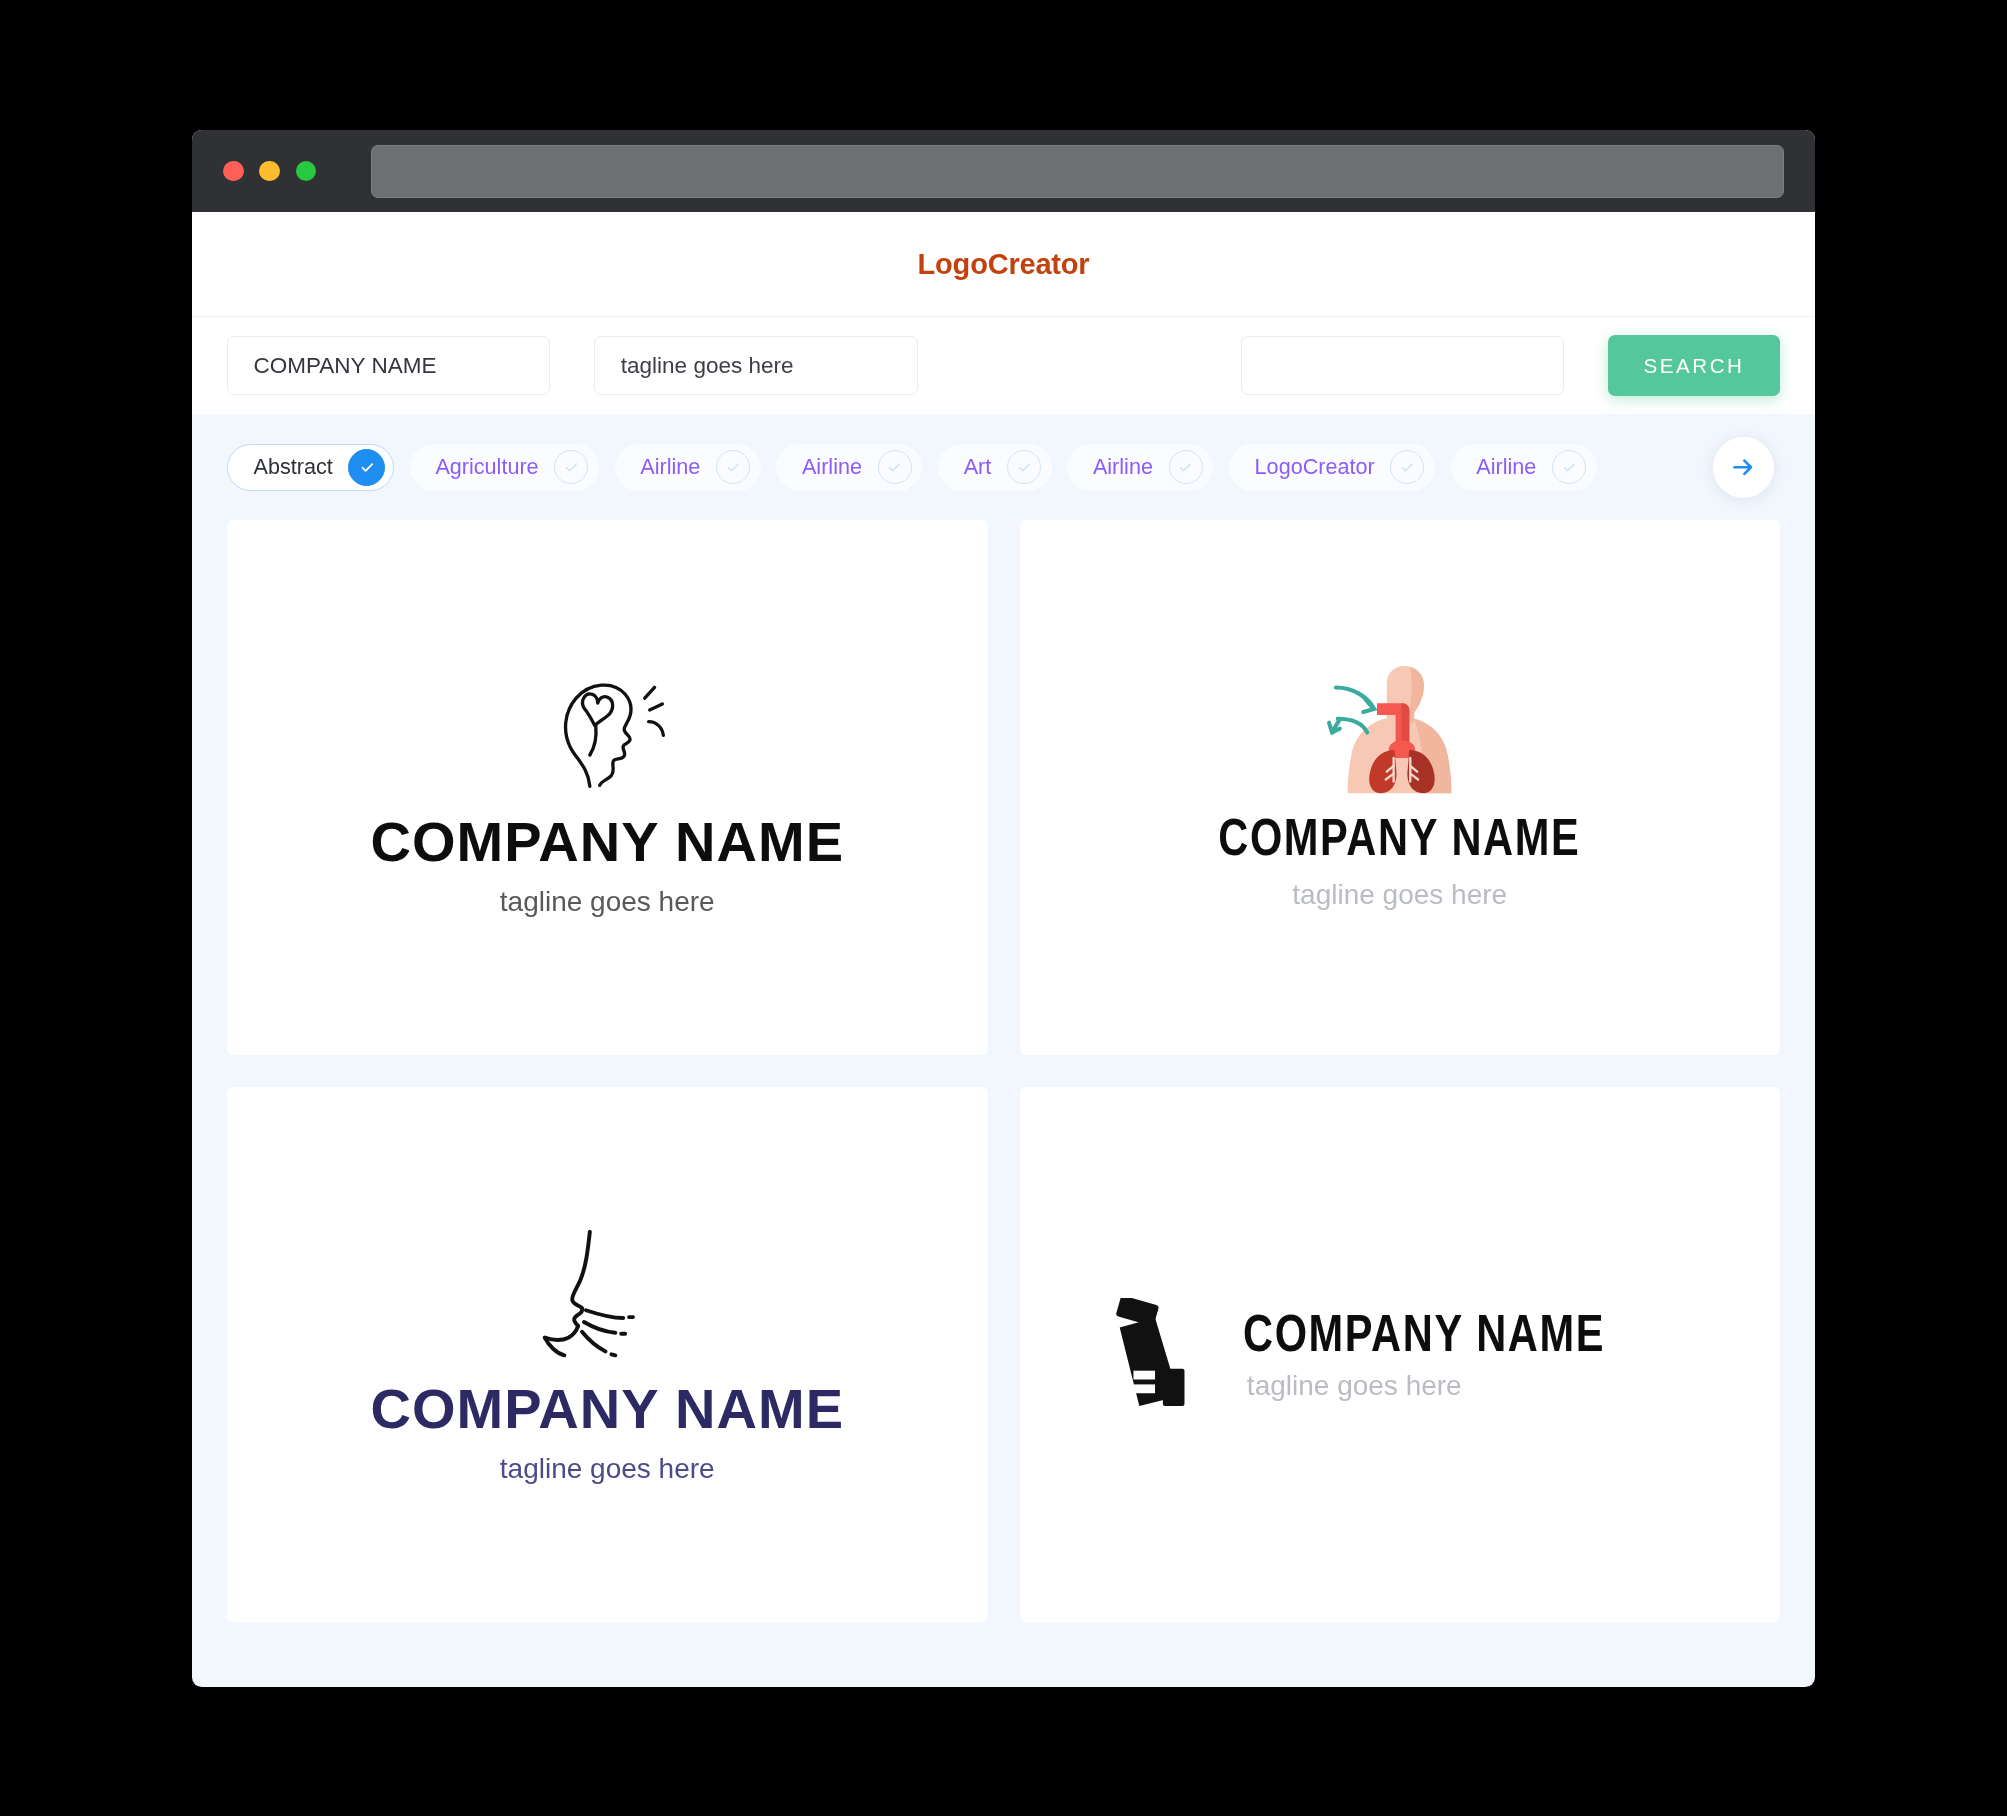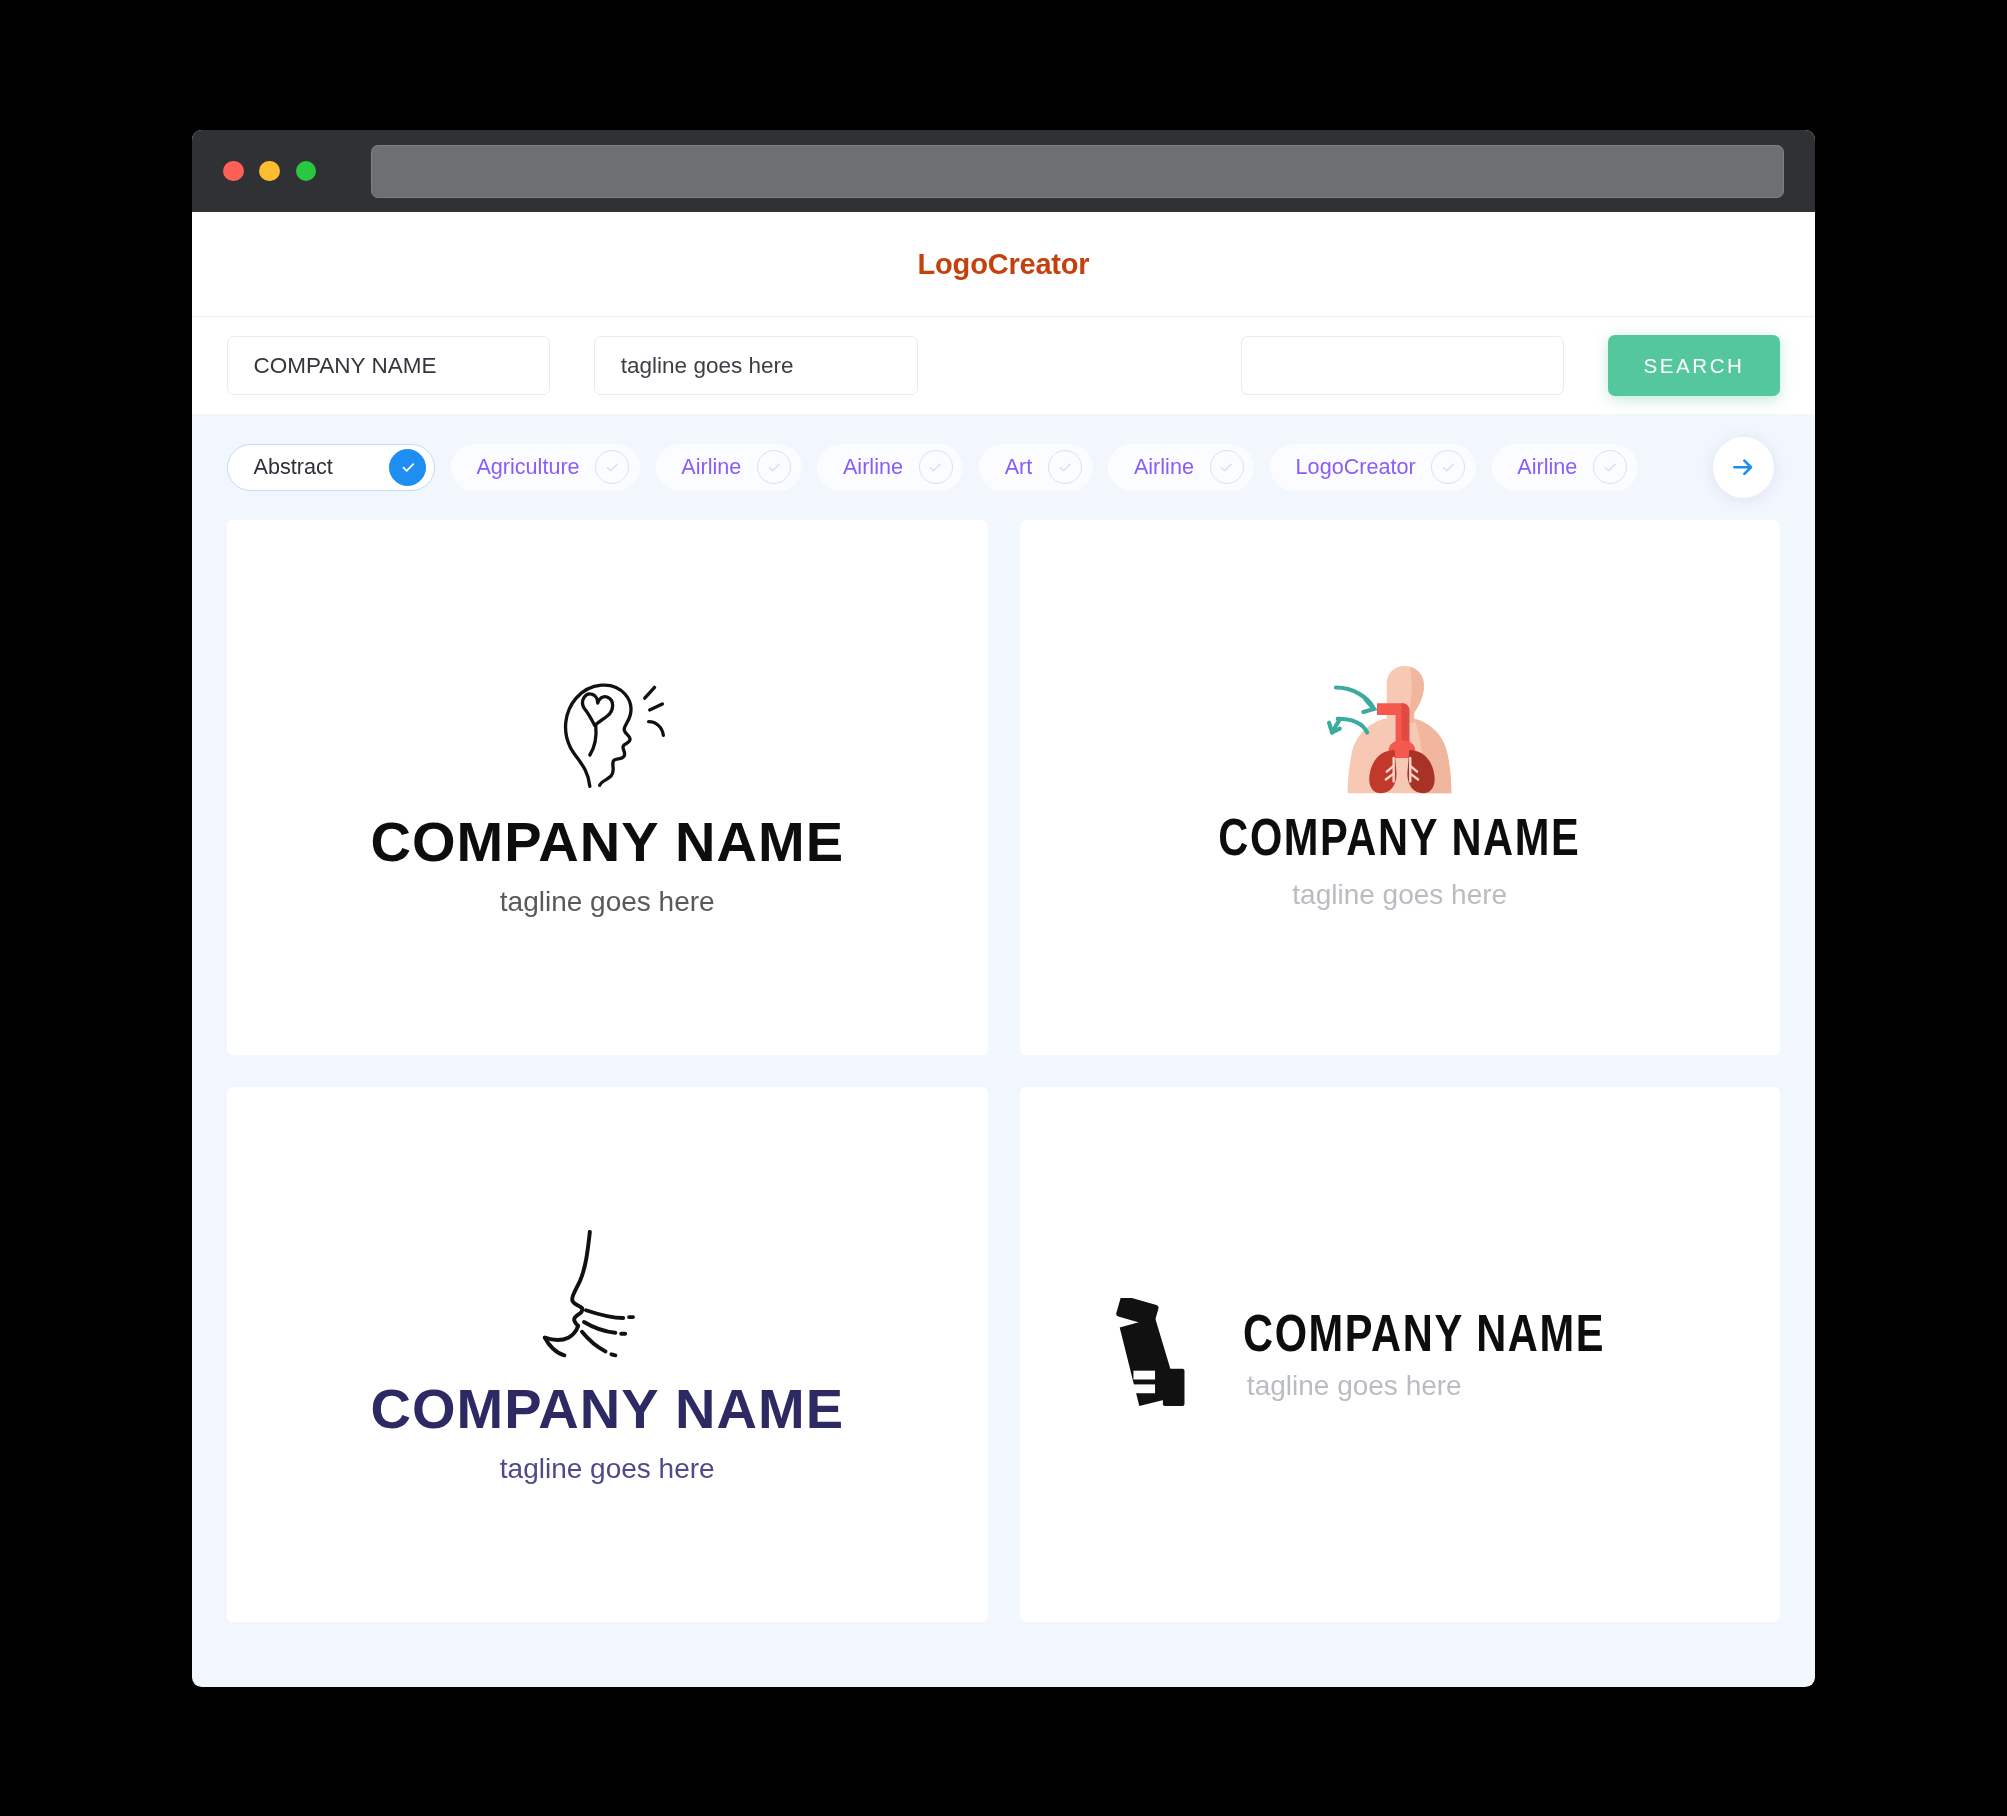--- a/index.html
+++ b/index.html
@@ -146,21 +146,20 @@
     justify-content: center;
     flex: 0 0 auto;
   }
   .chip .check svg { width: 16.7px; height: 16.7px; }
   .chip .check svg path { stroke: #cfe0f7; }
 
   .chip.selected {
     background: #ffffff;
     border: 1.5px solid #bcdcfb;
     padding-right: 7.8px;
-    gap: 41px;
   }
   .chip.selected .label { color: #2d3038; }
   .chip.selected .check {
     background: #1f8ef1;
     border-color: #1f8ef1;
     width: 35px;
     height: 35px;
   }
   .chip.selected .check svg path { stroke: #ffffff; stroke-width: 2.6; }
 

